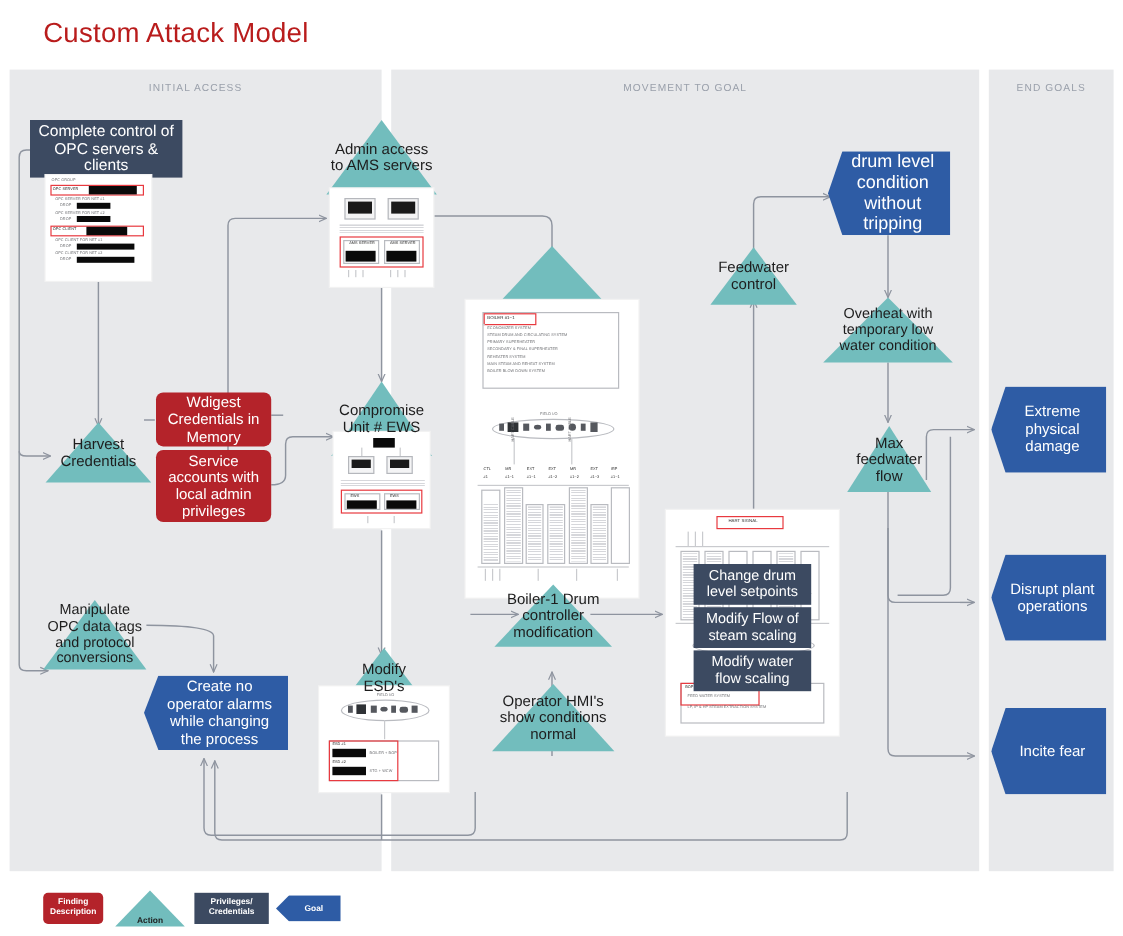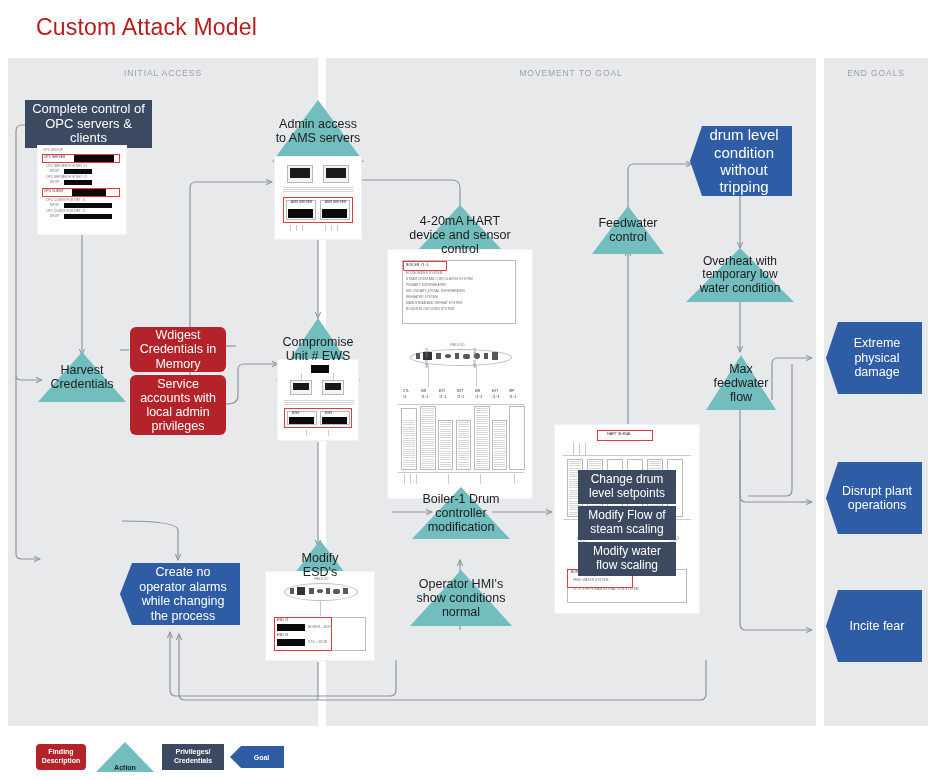--- a/index.html
+++ b/index.html
@@ -224,20 +224,24 @@
 
   <div class="tri" style="left:38px;top:352px;width:88px;height:50px;">
     <span class="shape" style="border-width:0 44px 50px 44px;"></span>
     <span class="txt">Harvest Credentials</span>
   </div>
 
   <div class="finding" style="left:130px;top:375px;width:96px;height:60px;">Service accounts with local admin privileges</div>
 
   <div class="finding" style="left:130px;top:327px;width:96px;height:45px;">Wdigest Credentials in Memory</div>
 
+  <div class="tri" style="left:36px;top:500px;width:86px;height:58px;">
+    <span class="shape" style="border-width:0 43px 58px 43px;"></span>
+    <span class="txt" style="font-size:12px;">Manipulate OPC data tags and protocol conversions</span>
+  </div>
 
   <div class="goal" style="left:120px;top:563px;width:120px;height:62px;">Create no operator alarms while changing the process</div>
 
   <div class="tri" style="left:272px;top:100px;width:92px;height:62px;">
     <span class="shape" style="border-width:0 46px 62px 46px;"></span>
     <span class="txt">Admin access to AMS servers</span>
   </div>
 
   <div class="shot" style="left:275px;top:157px;width:86px;height:82px;">
     <div class="mon" style="left:12px;top:8px;width:26px;height:18px;">
@@ -310,21 +314,20 @@
     <div class="microtext b" style="left:11px;top:47px;">ESD #1</div>
     <div class="blackbar" style="left:11px;top:52px;width:28px;height:7px;"></div>
     <div class="microtext" style="left:42px;top:54px;">BOILER + BOP</div>
     <div class="microtext b" style="left:11px;top:62px;">ESD #2</div>
     <div class="blackbar" style="left:11px;top:67px;width:28px;height:7px;"></div>
     <div class="microtext" style="left:42px;top:69px;">STG + WCW</div>
   </div>
 
   <div class="tri" style="left:404px;top:205px;width:112px;height:60px;">
     <span class="shape" style="border-width:0 56px 60px 56px;"></span>
-    <span class="txt">4-20mA HART device and sensor control</span>
   </div>
 
   <div class="shot" style="left:388px;top:250px;width:144px;height:248px;">
     <div class="rackbox" style="left:14px;top:10px;width:114px;height:64px;"></div>
     <div class="redbox" style="left:15px;top:11px;width:44px;height:10px;"></div>
     <div class="microtext b" style="left:18px;top:14px;font-size:3.6px;">BOILER #1~1</div>
     <div class="microtext" style="left:18px;top:22px;">ECONOMIZER SYSTEM</div>
     <div class="microtext" style="left:18px;top:28px;">STEAM DRUM AND CIRCULATING SYSTEM</div>
     <div class="microtext" style="left:18px;top:34px;">PRIMARY SUPERHEATER</div>
     <div class="microtext" style="left:18px;top:40px;">SECONDARY &amp; FINAL SUPERHEATER</div>

